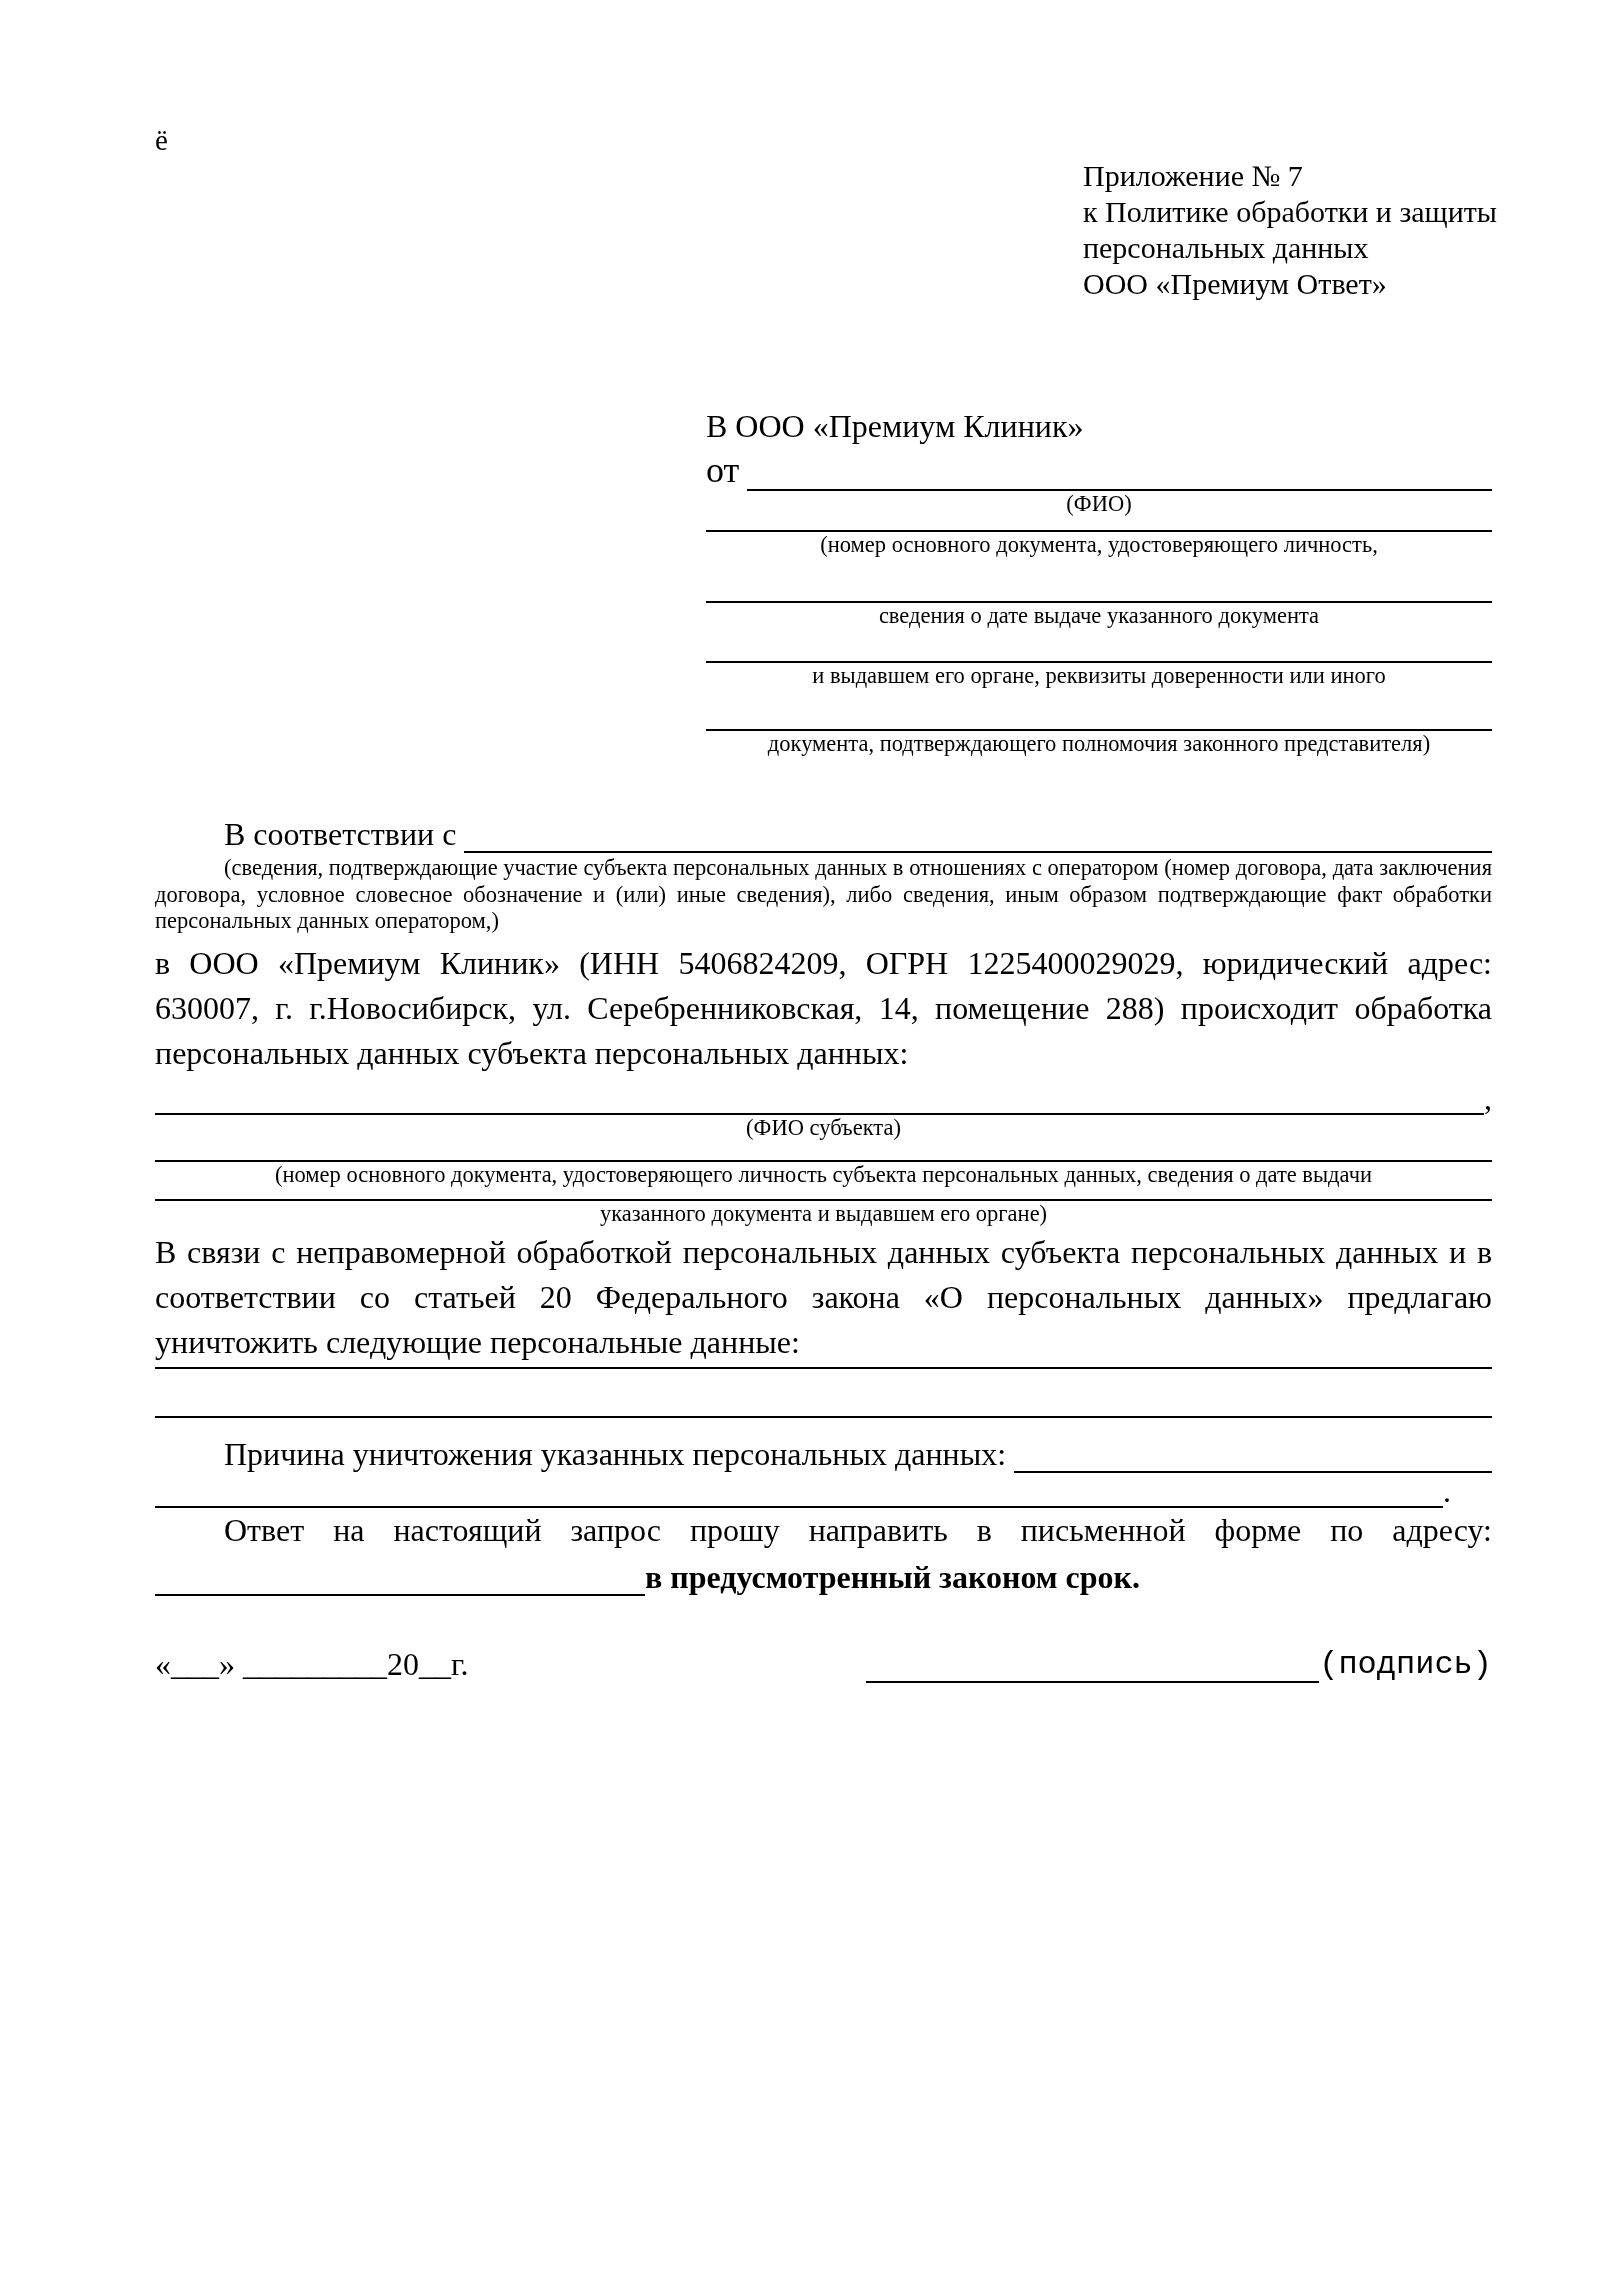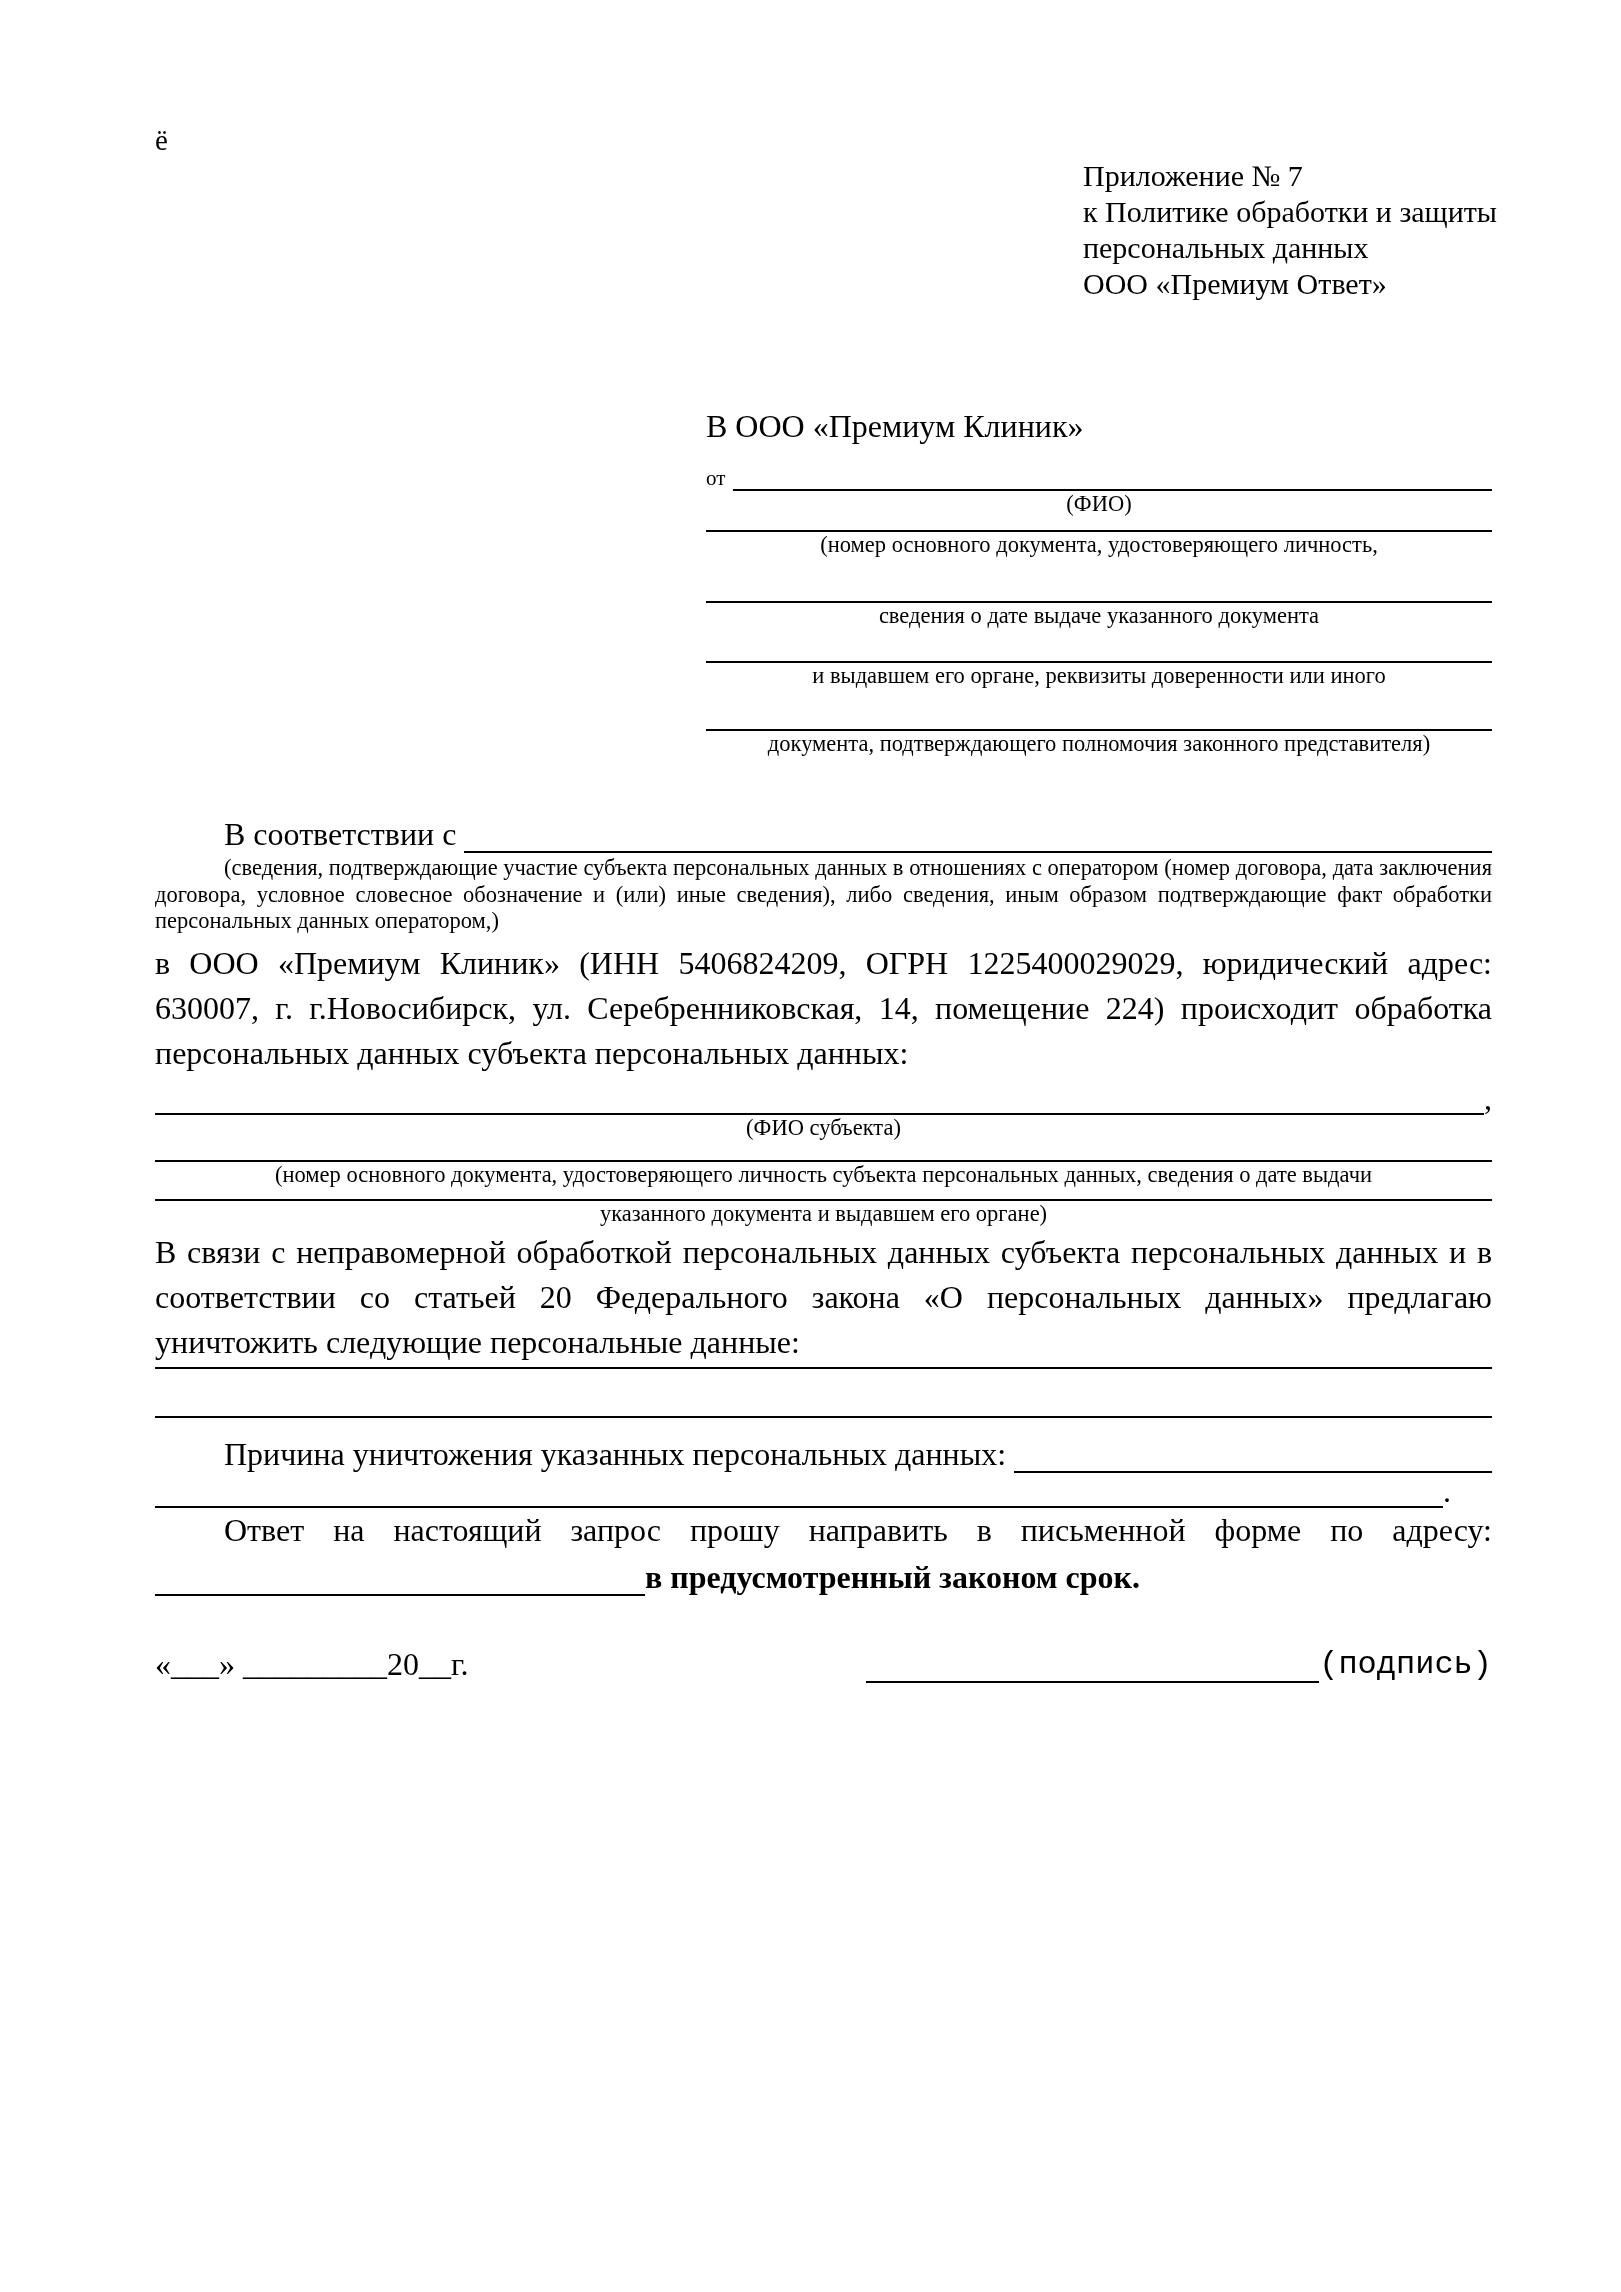--- a/index.html
+++ b/index.html
@@ -21,21 +21,21 @@
   }
   .title {
     margin-top:108px;
     text-align:center;
     font-size:35px; line-height:46px;
     font-weight:bold;
   }
   .addressee { margin-top:103px; margin-left:551px; }
   .to-line { font-size:32px; line-height:43px; }
   .flex-row { display:flex; align-items:flex-end; }
-  .from-row { font-size:21px; height:43px;text-align:center; }
+  .from-row { font-size:36px; height:43px;text-align:center; }
   .fill-line { flex:1; border-bottom:2.9px solid #000; height:37px; margin-left:7.8px; }
   .caption { font-size:22.5px; line-height:25.5px; text-align:center; }
   .blank-group { border-top:2.9px solid #000; }
   .bg1 { margin-top:13.7px; } .bg2 { margin-top:43px; }
   .bg3 { margin-top:33px; } .bg4 { margin-top:40px; }
   .accordance-row { margin-top:54px; padding-left:69px; font-size:32px; height:43px; }
   .note {
     margin-top:2px;
     font-size:22.5px; line-height:26.5px;
     text-align:justify; text-indent:69px;
@@ -104,21 +104,21 @@
     </div>
   </div>
 
   <div class="flex-row accordance-row">
     <span>В соответствии с</span>
     <span class="fill-line"></span>
   </div>
 
   <div class="note">(сведения, подтверждающие участие субъекта персональных данных в отношениях с оператором (номер договора, дата заключения договора, условное словесное обозначение и (или) иные сведения), либо сведения, иным образом подтверждающие факт обработки персональных данных оператором,)</div>
 
-  <div class="para op-para">в ООО «Премиум Клиник» (ИНН 5406824209, ОГРН 1225400029029, юридический адрес: 630007, г. г.Новосибирск, ул. Серебренниковская, 14, помещение 224) происходит обработка персональных данных субъекта персональных данных:</div>
+  <div class="para op-para">в ООО «Премиум Клиник» (ИНН 5406824209, ОГРН 1225400029029, юридический адрес: 630007, г. г.Новосибирск, ул. Серебренниковская, 14, помещение 288) происходит обработка персональных данных субъекта персональных данных:</div>
 
   <div class="flex-row comma-row">
     <span class="fill-line"></span>
     <span class="tail-char">,</span>
   </div>
   <div class="caption">(ФИО субъекта)</div>
 
   <div class="rule-row rr1"></div>
   <div class="caption">(номер основного документа, удостоверяющего личность субъекта персональных данных, сведения о дате выдачи</div>
 

